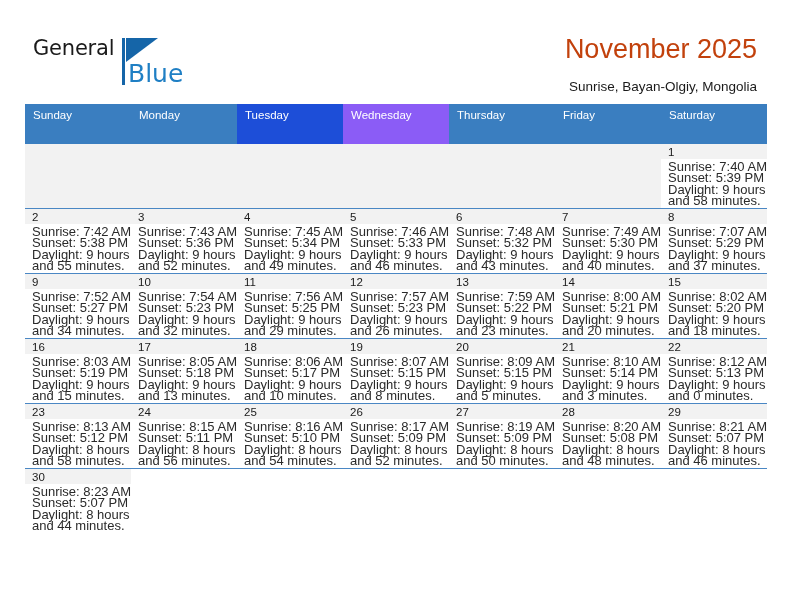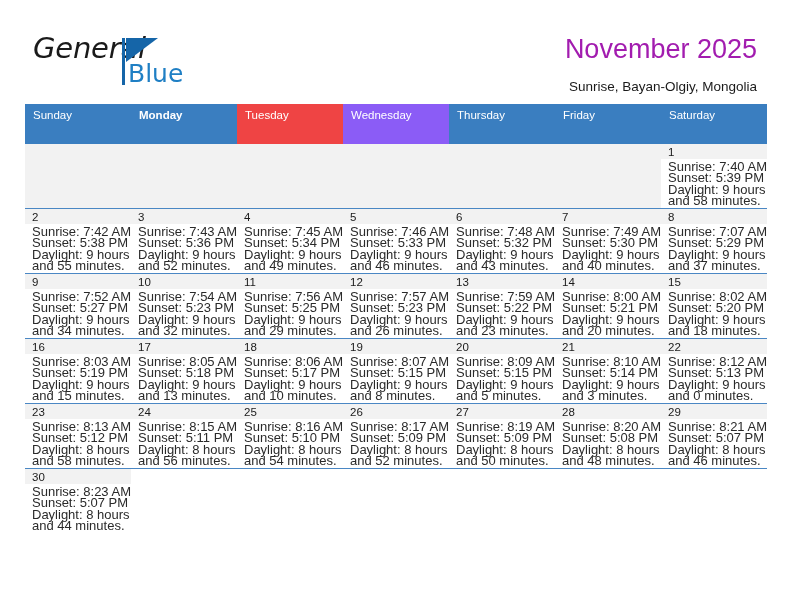--- a/index.html
+++ b/index.html
@@ -34,27 +34,26 @@
     position: absolute;
     left: 33px;
     top: 34px;
     width: 180px;
     height: 60px;
   }
   .logo-general {
     position: absolute;
     left: 0;
     top: 0;
-    font-size: 29px;
+    font-size: 21px;
     line-height: 28px;
     color: #1a1a1a;
     letter-spacing: -0.2px;
     font-family: "DejaVu Sans", sans-serif;
     font-weight: 400;
-    font-style: italic;
   }
   .logo-tri {
     position: absolute;
     left: 93px;
     top: 4px;
     width: 0;
     height: 0;
     border-left: 32px solid #1565a8;
     border-bottom: 24px solid transparent;
   }
@@ -75,21 +74,21 @@
     color: #1f7fc4;
     font-family: "DejaVu Sans", sans-serif;
     font-weight: 400;
   }
   .title {
     position: absolute;
     right: 35px;
     top: 33px;
     font-size: 27px;
     line-height: 32px;
-    color: #a21caf;
+    color: #c2410c;
     text-align: right;
     white-space: nowrap;
     font-weight: 400;
   }
   .subtitle {
     position: absolute;
     right: 35px;
     top: 79px;
     font-size: 13.5px;
     line-height: 16px;
@@ -175,22 +174,22 @@
     </div>
 
     <div class="title">November 2025</div>
     <div class="subtitle">Sunrise, Bayan-Olgiy, Mongolia</div>
   </div>
 
   <table class="calendar">
     <thead>
       <tr>
         <th style="background: rgb(58, 126, 192);">Sunday</th>
-        <th style="background: rgb(58, 126, 192); font-weight: bold;">Monday</th>
-        <th style="background: #ef4444;">Tuesday</th>
+        <th style="background: rgb(58, 126, 192);">Monday</th>
+        <th style="background: #1d4ed8;">Tuesday</th>
         <th style="background: #8b5cf6;">Wednesday</th>
         <th style="background: rgb(58, 126, 192);">Thursday</th>
         <th style="background: rgb(58, 126, 192);">Friday</th>
         <th style="background: rgb(58, 126, 192);">Saturday</th>
       </tr>
     </thead>
     <tbody id="calendar-body">
         <tr class="firstrow">
           <td>
             <div class="daybox blank"></div>

